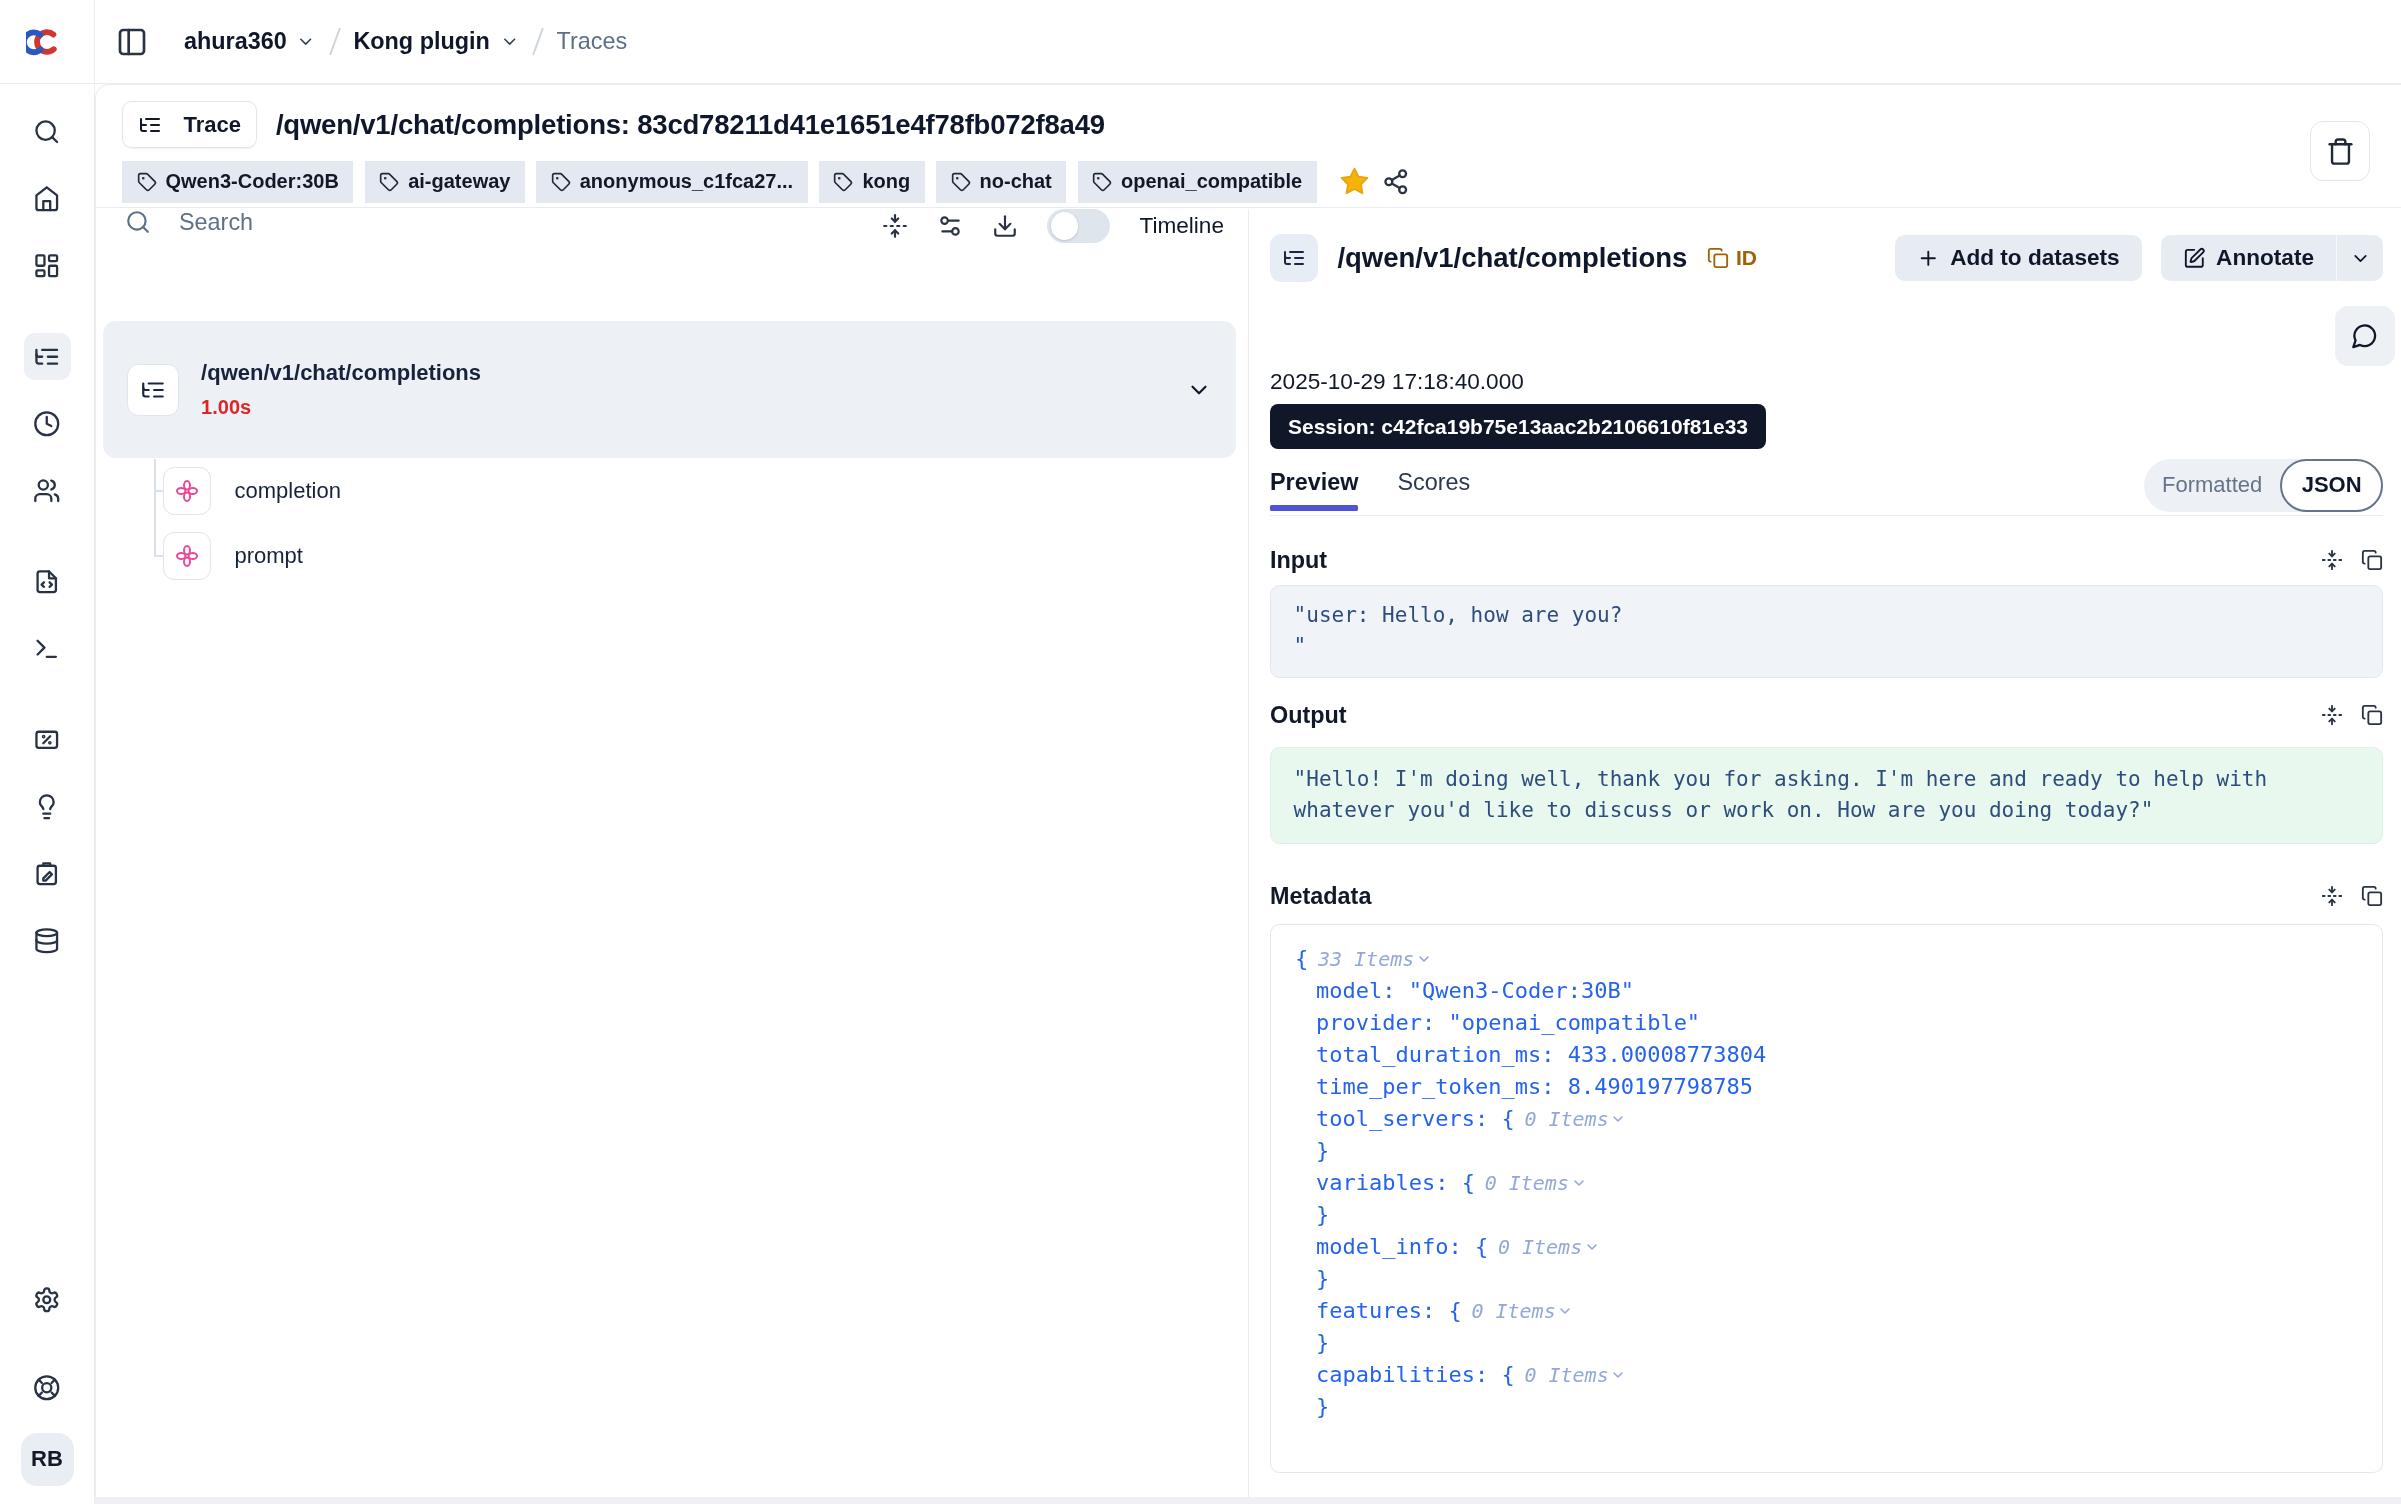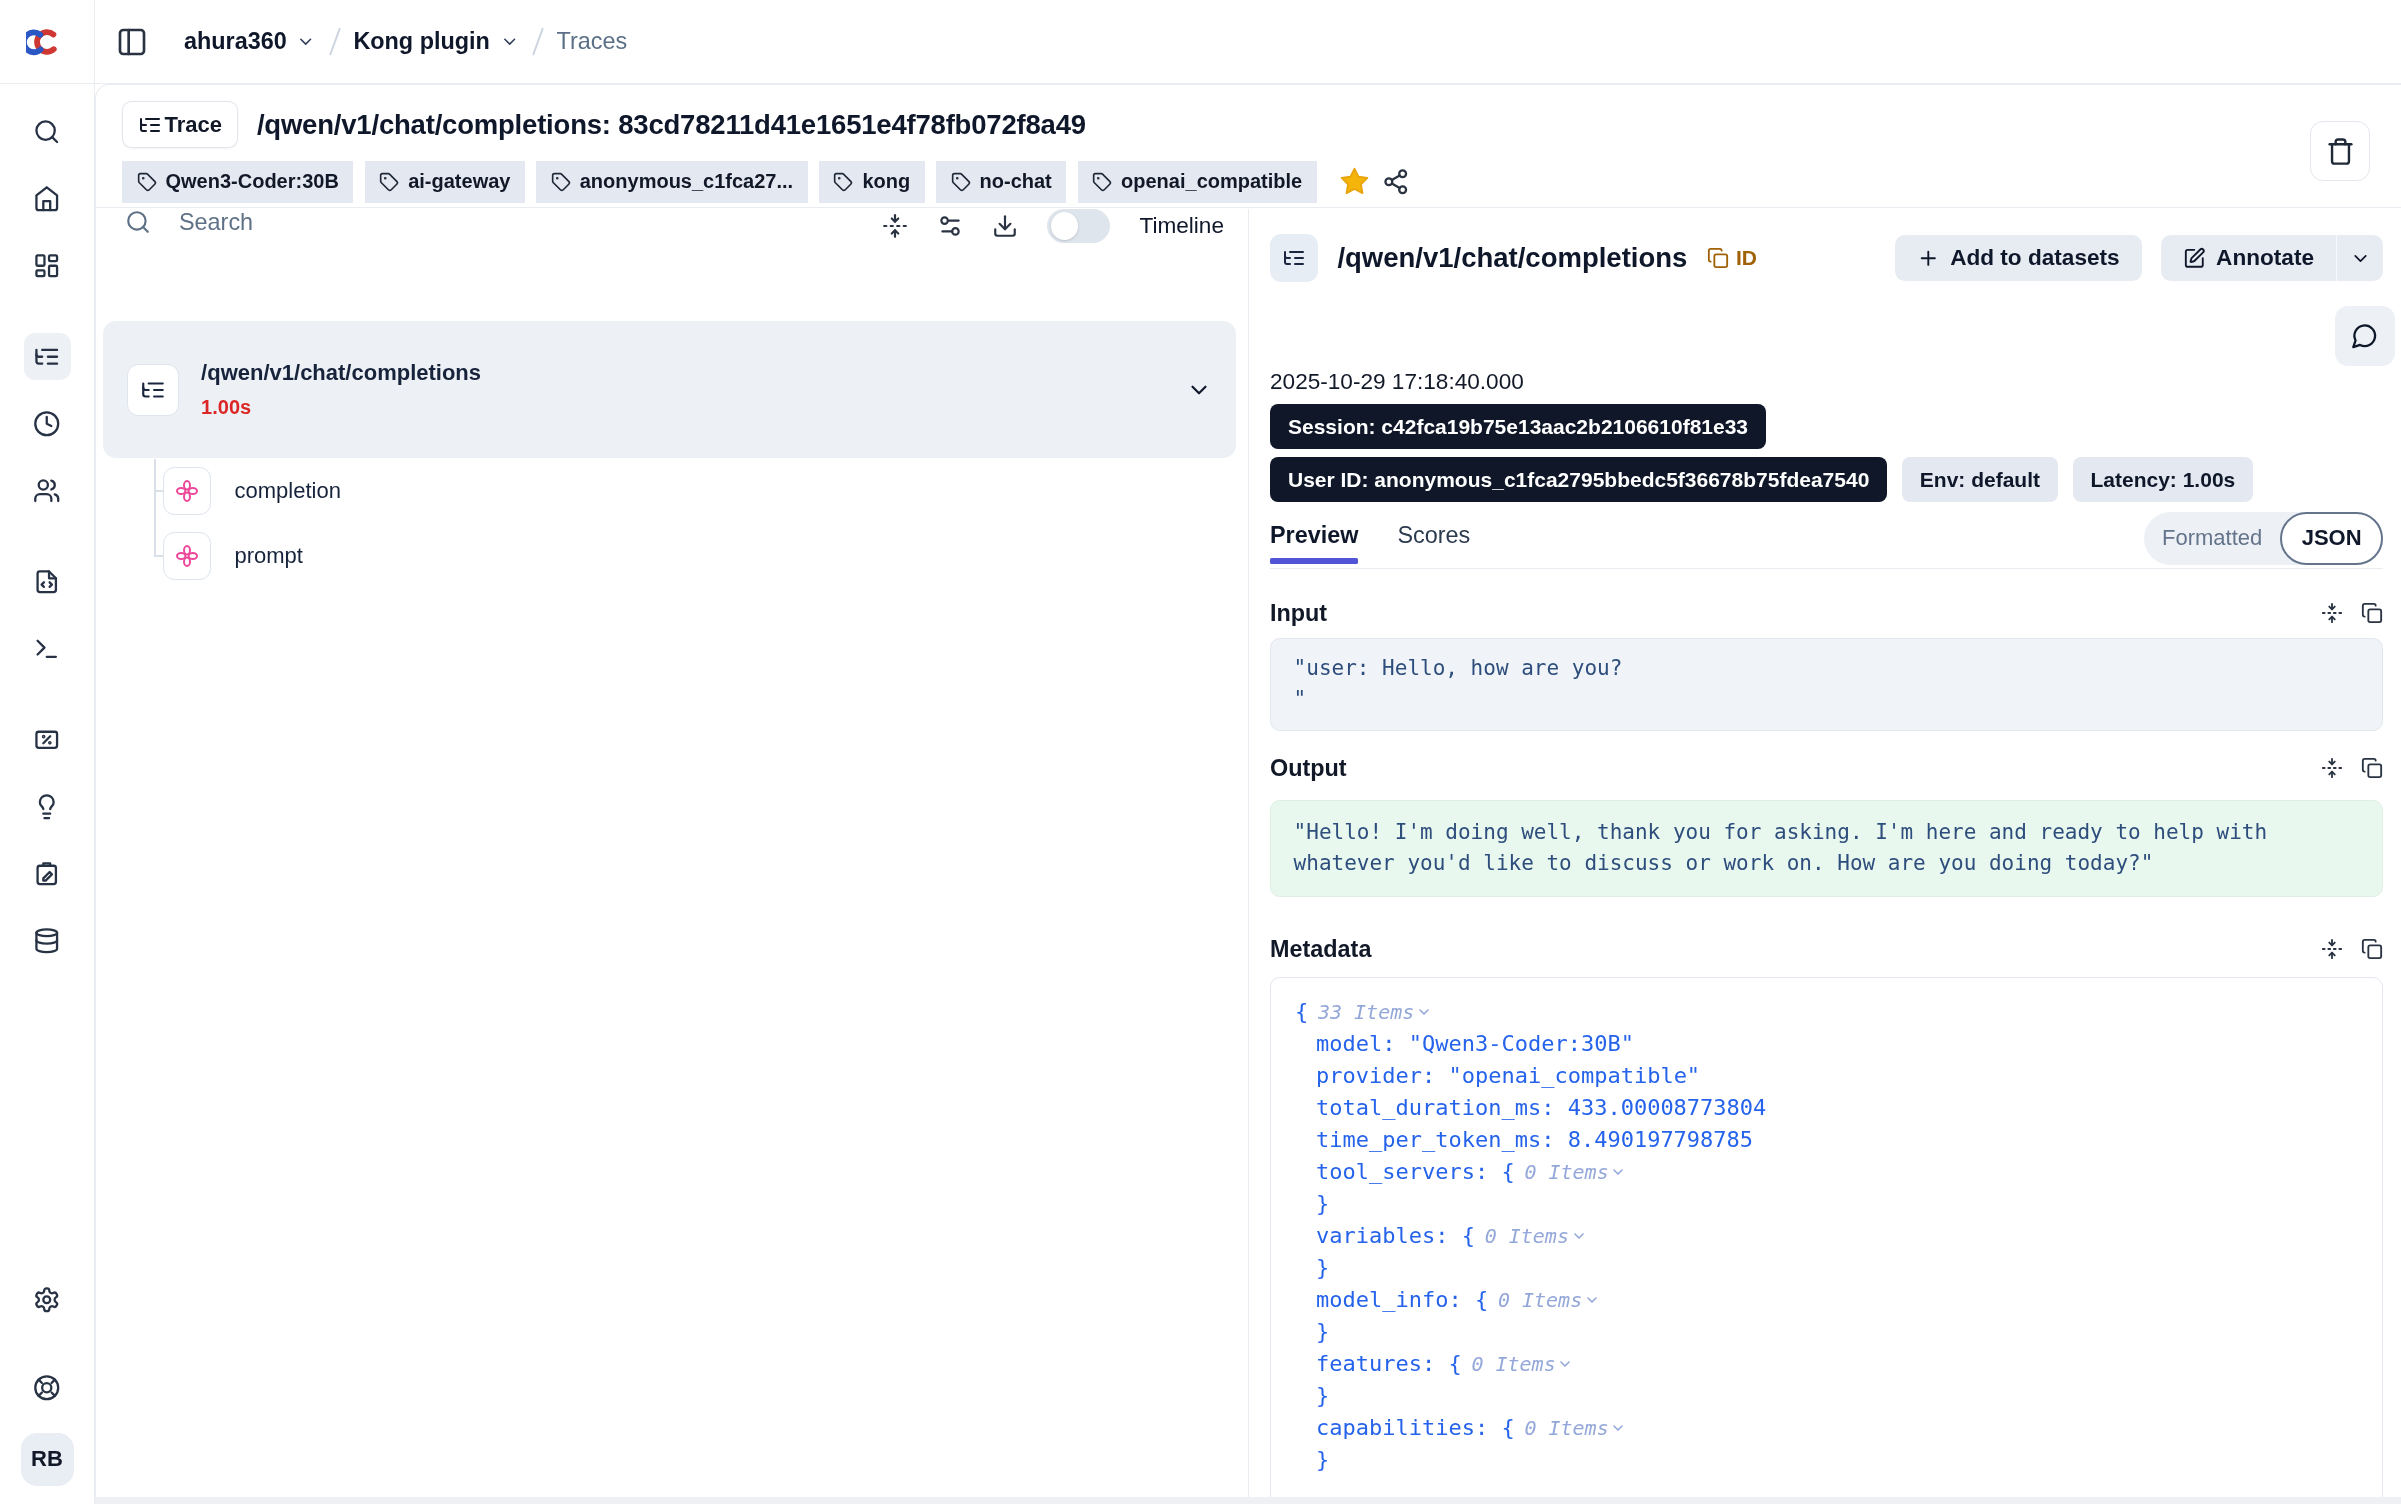--- a/index.html
+++ b/index.html
@@ -34,21 +34,21 @@
             font-size: 22px; font-weight: 700; color: #111827; cursor: pointer; }
 
   
   .page-card { position: absolute; left: 95px; top: 84px; right: 0; bottom: 8px; background: #fff;
                border-top: 0.8px solid #e9ecf1; border-left: 0.8px solid #e9ecf1; border-top-left-radius: 14.5px; overflow: hidden; z-index: 4; }
   .bottom-strip { position: absolute; left: 95px; right: 0; bottom: 0; height: 8px; background: #eef0f3; z-index: 3; }
 
   
   .trace-head { position: relative; height: 123px; border-bottom: 0.8px solid #e9ecf1; padding: 14.5px 0 0 26px; }
   .t-row1 { display: flex; align-items: center; gap: 19.4px; height: 50px; }
-  .type-badge { display: inline-flex; align-items: center; gap: 3px; border: 0.8px solid #e2e6ec; border-radius: 9.7px;
+  .type-badge { display: inline-flex; align-items: center; gap: 22px; border: 0.8px solid #e2e6ec; border-radius: 9.7px;
                 background: #fff; padding: 0 14.5px; height: 47px; font-size: 22px; font-weight: 700; color: #111827;
                 box-shadow: 0 0.8px 1.6px rgba(16,24,40,.05); }
   .trace-title { font-size: 27.5px; font-weight: 700; letter-spacing: -0.2px; white-space: nowrap; }
   .t-row2 { display: flex; align-items: center; gap: 11.3px; margin-top: 11.3px; }
   .tag { display: inline-flex; align-items: center; gap: 9px; background: #e4e9f1; border-radius: 0; height: 42px;
          padding: 0 14.5px; font-size: 20px; font-weight: 600; color: #111827; cursor: pointer; white-space: nowrap; }
   .tag svg { color: #1f2937; }
   .iconbtn { background: none; border: none; cursor: pointer; color: #2a3342; display: grid; place-items: center; }
   .star-btn { margin-left: 11.3px; }
   .trash-btn { position: absolute; right: 31px; top: 36px; width: 60px; height: 60px; border: 0.8px solid #e3e7ed;
@@ -509,25 +509,20 @@
       <button class="comment-btn">
         <svg class="icon" width="27.5" height="27.5" viewBox="0 0 24 24">
             <path d="M7.9 20A9 9 0 1 0 4 16.1L2 22Z"></path>
           </svg>
       </button>
 
       <div class="timestamp">2025-10-29 17:18:40.000</div>
 
       <div class="badge-row">
         <span class="pill dark">Session: c42fca19b75e13aac2b2106610f81e33</span>
-      </div>
-      <div class="badge-row second">
-        <span class="pill dark">User ID: anonymous_c1fca2795bbedc5f36678b75fdea7540</span>
-        <span class="pill light">Env: default</span>
-        <span class="pill light">Latency: 1.00s</span>
       </div>
 
       <div class="tabs-row">
         <div class="tab active">Preview</div>
         <div class="tab inactive">Scores</div>
         <div class="seg">
           <button class="seg-opt">Formatted</button>
           <button class="seg-opt sel">JSON</button>
         </div>
       </div>

